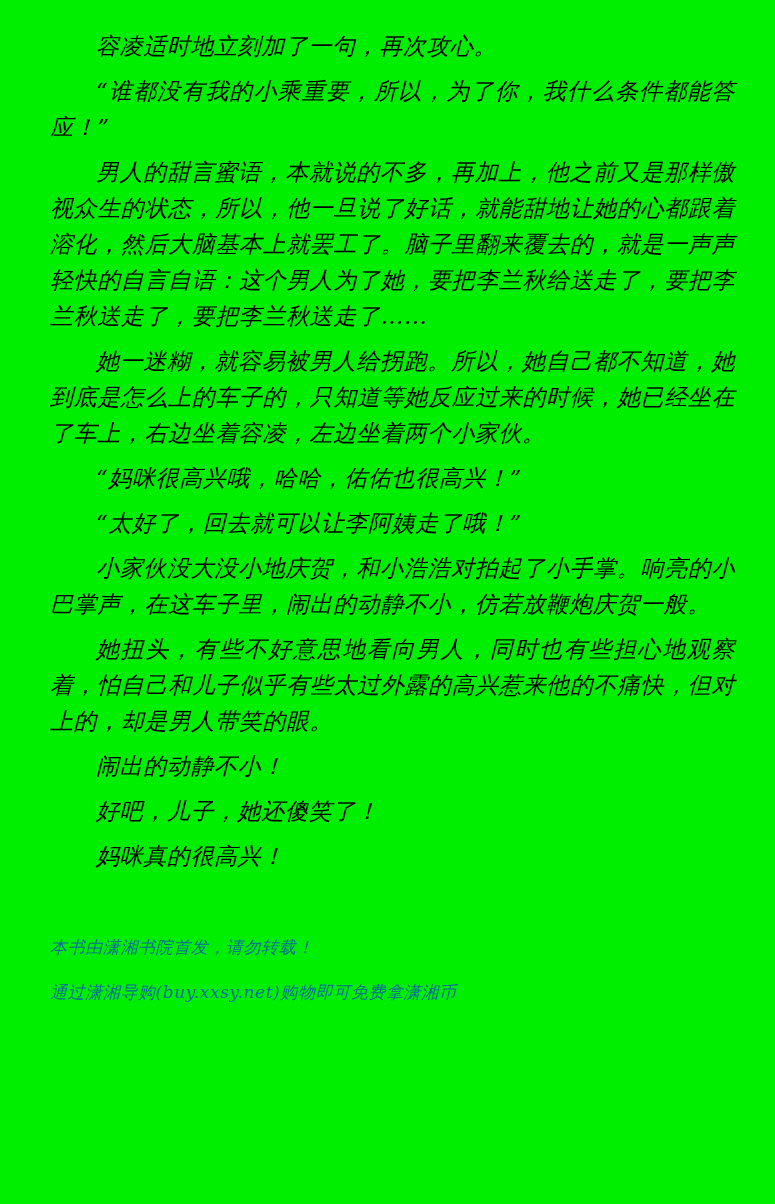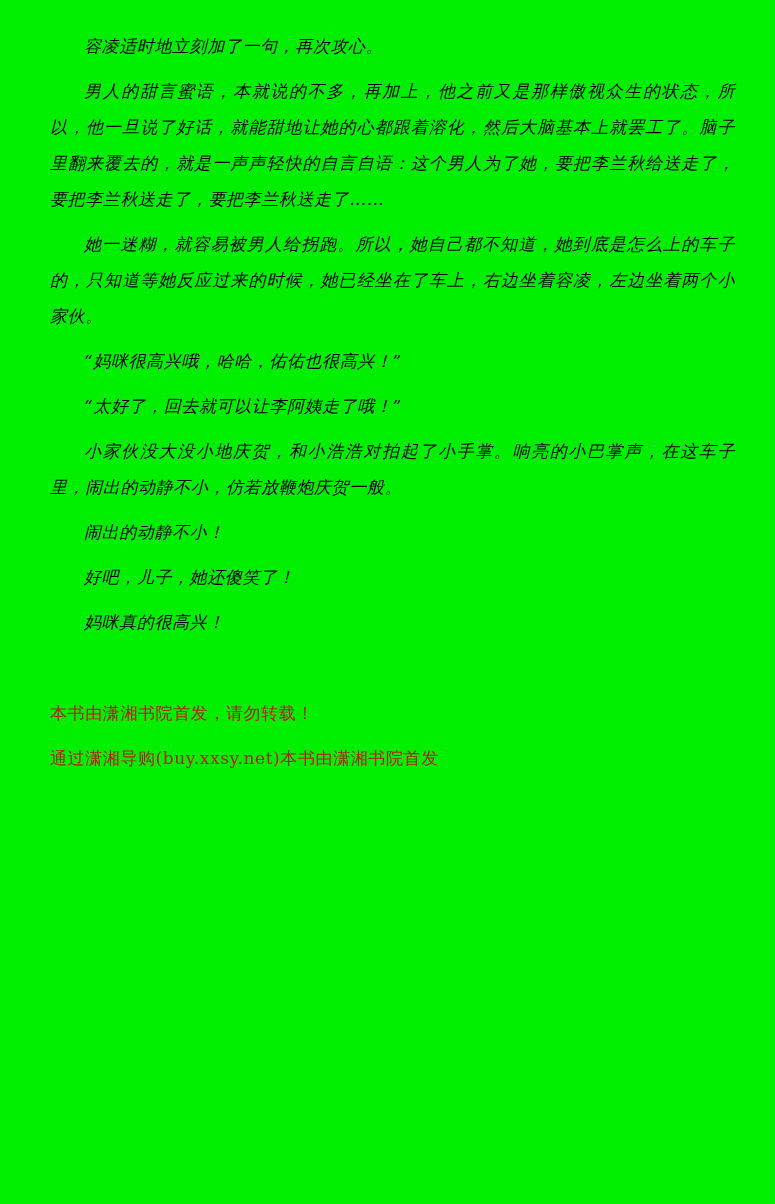--- a/index.html
+++ b/index.html
@@ -17,58 +17,61 @@
     position: relative;
     width: 775px;
     height: 1204px;
     box-sizing: border-box;
     padding: 28px 40px 20px 50px;
     background: #00ee00;
   }
   .para {
     color: #000000;
     font-family: "DejaVu Serif", serif;
-    font-size: 17px;
+    font-size: 23px;
     line-height: 36px;
     letter-spacing: 0.6px;
     text-align: justify;
     margin: 0 0 9px 0;
     font-style: italic;
     font-weight: 500;
   }
   .indent {
     text-indent: 2em;
   }
   .spacer {
     height: 46px;
   }
   .footer-para {
-    color: #b91c1c;
+    color: #0369a1;
     font-family: "DejaVu Serif", serif;
     font-size: 17px;
     line-height: 36px;
     letter-spacing: 0.6px;
     margin: 0 0 9px 0;
+    font-style: italic;
     font-weight: 500;
     text-indent: 0;
   }
 </style>
 </head>
 <body>
 
 <div class="page">
 
   <p class="para indent">容凌适时地立刻加了一句，再次攻心。</p>
+  <p class="para indent">“谁都没有我的小乘重要，所以，为了你，我什么条件都能答应！”</p>
   <p class="para indent">男人的甜言蜜语，本就说的不多，再加上，他之前又是那样傲视众生的状态，所以，他一旦说了好话，就能甜地让她的心都跟着溶化，然后大脑基本上就罢工了。脑子里翻来覆去的，就是一声声轻快的自言自语：这个男人为了她，要把李兰秋给送走了，要把李兰秋送走了，要把李兰秋送走了……</p>
   <p class="para indent">她一迷糊，就容易被男人给拐跑。所以，她自己都不知道，她到底是怎么上的车子的，只知道等她反应过来的时候，她已经坐在了车上，右边坐着容凌，左边坐着两个小家伙。</p>
   <p class="para indent">“妈咪很高兴哦，哈哈，佑佑也很高兴！”</p>
   <p class="para indent">“太好了，回去就可以让李阿姨走了哦！”</p>
   <p class="para indent">小家伙没大没小地庆贺，和小浩浩对拍起了小手掌。响亮的小巴掌声，在这车子里，闹出的动静不小，仿若放鞭炮庆贺一般。</p>
+  <p class="para indent">她扭头，有些不好意思地看向男人，同时也有些担心地观察着，怕自己和儿子似乎有些太过外露的高兴惹来他的不痛快，但对上的，却是男人带笑的眼。</p>
   <p class="para indent">闹出的动静不小！</p>
   <p class="para indent">好吧，儿子，她还傻笑了！</p>
   <p class="para indent">妈咪真的很高兴！</p>
 
   <div class="spacer"></div>
 
   <p class="footer-para">本书由潇湘书院首发，请勿转载！</p>
-  <p class="footer-para">通过潇湘导购(buy.xxsy.net)本书由潇湘书院首发</p>
+  <p class="footer-para">通过潇湘导购(buy.xxsy.net)购物即可免费拿潇湘币</p>
 
 </div>
 
 </body></html>

